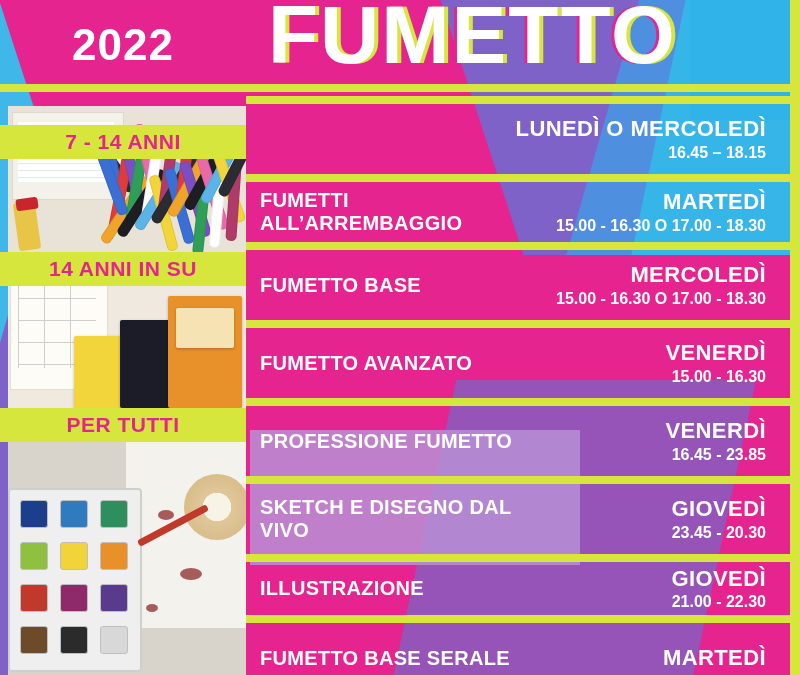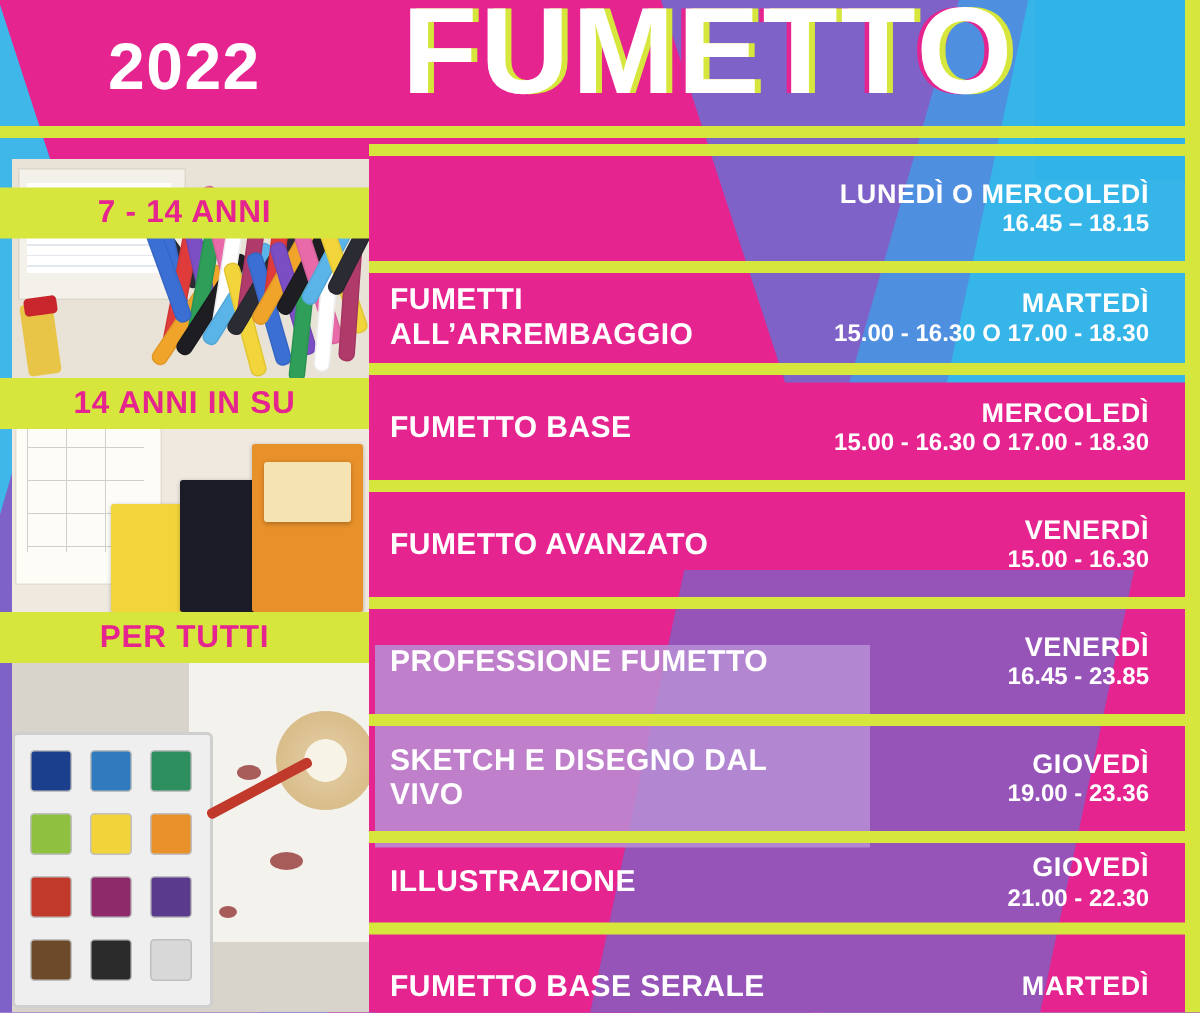--- a/index.html
+++ b/index.html
@@ -112,21 +112,21 @@
   .row{position:relative;display:flex;align-items:center;box-sizing:border-box;}
   .row-sep{height:8px;background:#d7e63c;width:546px;}
   .row-name{
     flex:0 0 268px;padding-left:14px;box-sizing:border-box;
     color:#ffffff;font-size:20px;font-weight:bold;line-height:1.15;letter-spacing:.3px;
   }
   .row-when{
     flex:1;padding-right:26px;box-sizing:border-box;text-align:right;
     color:#ffffff;line-height:1.2;
   }
-  .when-day{font-size:18px;font-weight:bold;letter-spacing:.4px;}
+  .when-day{font-size:22px;font-weight:bold;letter-spacing:.4px;}
   .when-time{font-size:16px;font-weight:bold;}
 </style>
 </head>
 <body>
 
 <div id="poster">
 
   <div class="bg-base"></div>
   <div class="bg-shape shape-cyan-right"></div>
   <div class="bg-shape shape-blue-mid"></div>
@@ -265,21 +265,21 @@
         <div class="when-day">VENERDÌ</div>
         <div class="when-time">16.45 - 23.85</div>
       </div>
     </div>
 
     <div class="row-sep"></div>
     <div class="row" style="height:70px">
       <div class="row-name">SKETCH E DISEGNO DAL VIVO</div>
       <div class="row-when">
         <div class="when-day">GIOVEDÌ</div>
-        <div class="when-time">19.00 - 23.36</div>
+        <div class="when-time">23.45 - 20.30</div>
       </div>
     </div>
 
     <div class="row-sep"></div>
     <div class="row" style="height:53px">
       <div class="row-name">ILLUSTRAZIONE</div>
       <div class="row-when">
         <div class="when-day">GIOVEDÌ</div>
         <div class="when-time">21.00 - 22.30</div>
       </div>

